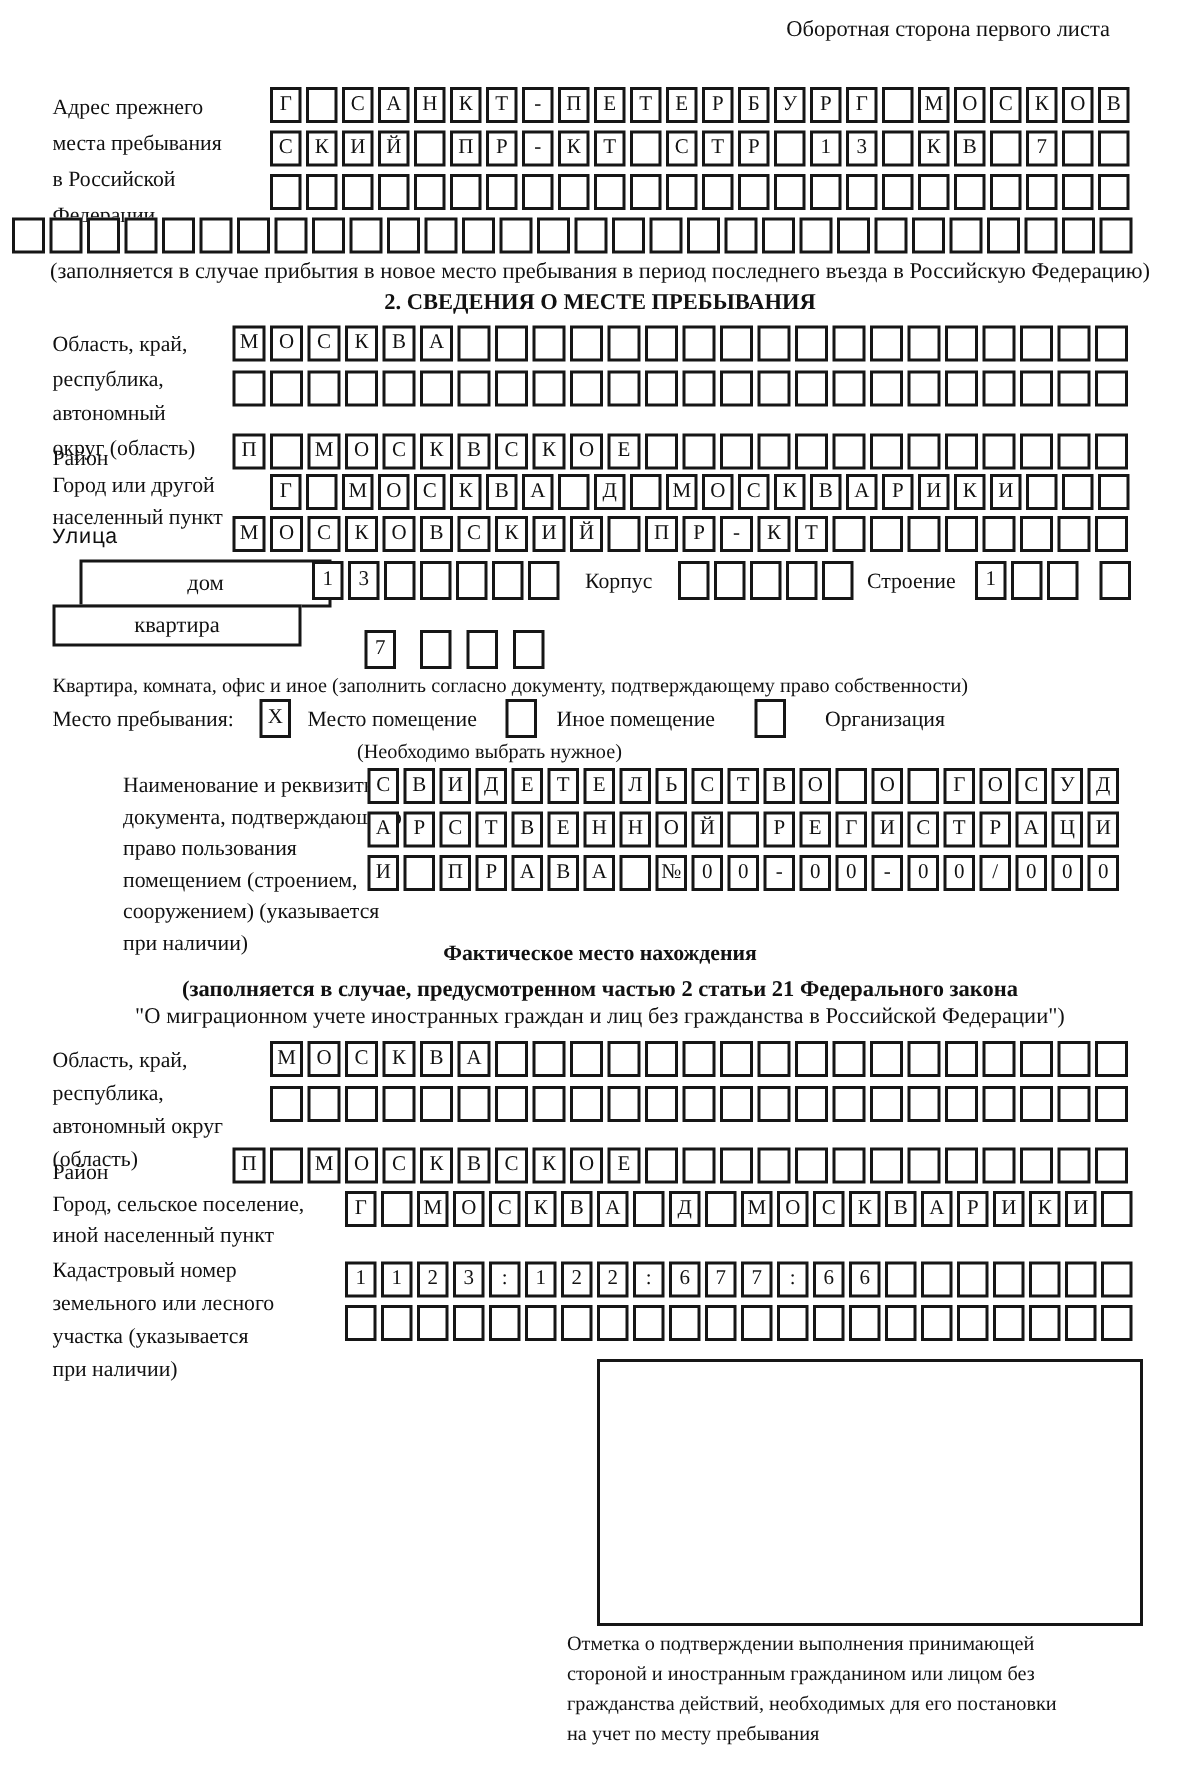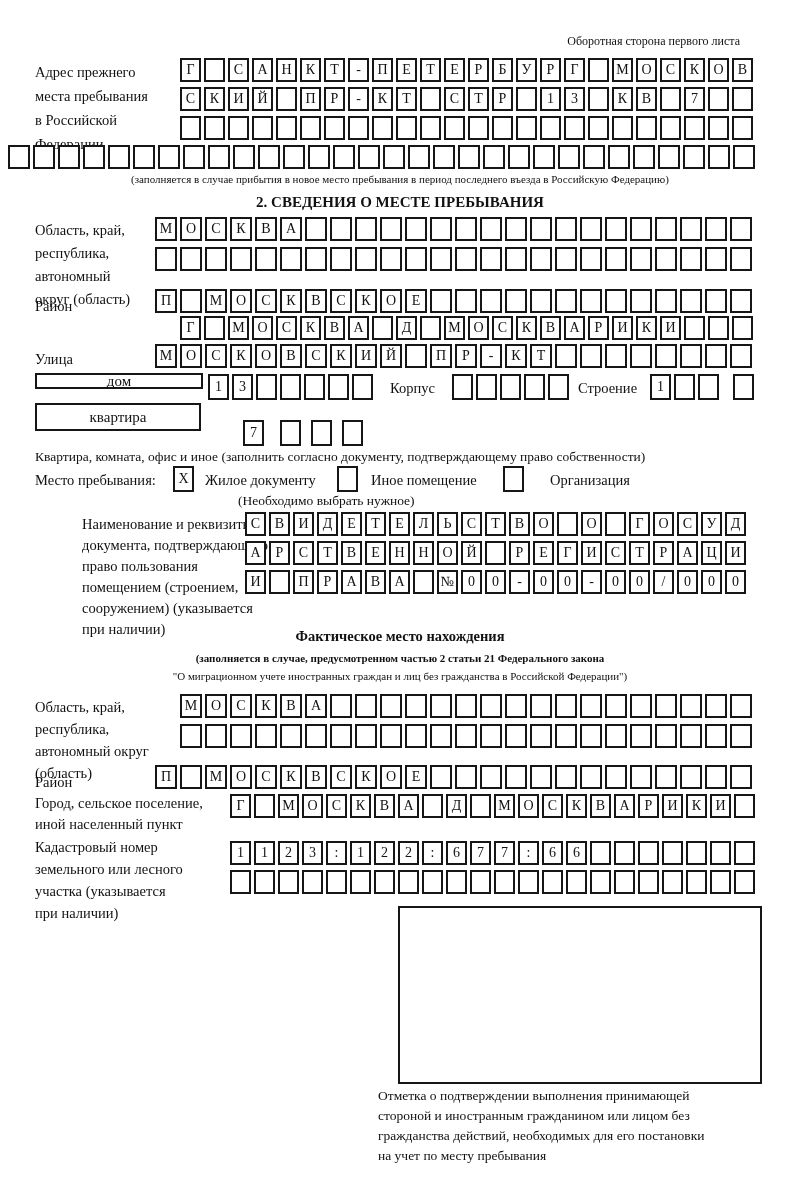--- a/index.html
+++ b/index.html
@@ -1,22 +1,22 @@
 <!DOCTYPE html>
 <html><head>
 <meta charset="utf-8">
 <style>
   html,body{margin:0;padding:0;background:#fff;}
   .page{position:relative;width:800px;height:1180px;background:#fff;color:#111;
         font-family:"Liberation Serif",serif;overflow:hidden;}
   .lbl{position:absolute;font-size:14.5px;line-height:24px;white-space:pre-line;}
-  .note{position:absolute;font-size:11px;}
+  .note{position:absolute;font-size:15px;}
   .center{left:0;width:800px;text-align:center;}
   .bold{font-weight:bold;}
-  .corner{position:absolute;top:34px;right:60px;font-size:12px;}
+  .corner{position:absolute;top:12px;right:60px;font-size:15px;}
   .cells{position:absolute;display:flex;gap:3px;}
   .cell{box-sizing:border-box;flex:none;width:21px;height:24px;border:2px solid #161616;
         display:flex;align-items:center;justify-content:center;font-size:14px;background:#fff;}
   .cells.wide .cell{width:22px;}
   .cells.tall .cell{height:26px;}
   .cells.spread{gap:10px;}
   .widebox{position:absolute;box-sizing:border-box;border:2px solid #161616;background:#fff;
         display:flex;align-items:center;justify-content:center;font-size:15px;}
   .stamp{position:absolute;left:398px;top:906px;width:360px;height:174px;border:2px solid #161616;background:#fff;}
   .caption{position:absolute;left:378px;top:1086px;width:400px;
@@ -225,20 +225,22 @@
       <span class="cell"></span>
       <span class="cell"></span>
       <span class="cell"></span>
       <span class="cell"></span>
       <span class="cell"></span>
       <span class="cell"></span>
       <span class="cell"></span>
       <span class="cell"></span>
     </div>
 
+  <div class="lbl" style="left:35px;top:314px;line-height:21px;">Город или другой
+населенный пункт</div>
   <div class="cells" style="left:180px;top:316px;">
       <span class="cell">Г</span>
       <span class="cell"></span>
       <span class="cell">М</span>
       <span class="cell">О</span>
       <span class="cell">С</span>
       <span class="cell">К</span>
       <span class="cell">В</span>
       <span class="cell">А</span>
       <span class="cell"></span>
@@ -252,21 +254,21 @@
       <span class="cell">А</span>
       <span class="cell">Р</span>
       <span class="cell">И</span>
       <span class="cell">К</span>
       <span class="cell">И</span>
       <span class="cell"></span>
       <span class="cell"></span>
       <span class="cell"></span>
     </div>
 
-  <div class="lbl" style="left:35px;top:347px;">Улица</div>
+  <div class="lbl" style="left:35px;top:347px;font-family:Liberation Mono, monospace;">Улица</div>
   <div class="cells wide" style="left:155px;top:344px;">
       <span class="cell">М</span>
       <span class="cell">О</span>
       <span class="cell">С</span>
       <span class="cell">К</span>
       <span class="cell">О</span>
       <span class="cell">В</span>
       <span class="cell">С</span>
       <span class="cell">К</span>
       <span class="cell">И</span>
@@ -280,21 +282,21 @@
       <span class="cell"></span>
       <span class="cell"></span>
       <span class="cell"></span>
       <span class="cell"></span>
       <span class="cell"></span>
       <span class="cell"></span>
       <span class="cell"></span>
       <span class="cell"></span>
     </div>
 
-  <div class="widebox" style="left:35px;top:373px;width:168px;height:16px;">дом</div>
+  <div class="widebox" style="left:53px;top:373px;width:168px;height:32px;">дом</div>
   <div class="cells tall" style="left:208px;top:374px;">
       <span class="cell">1</span>
       <span class="cell">3</span>
       <span class="cell"></span>
       <span class="cell"></span>
       <span class="cell"></span>
       <span class="cell"></span>
       <span class="cell"></span>
     </div>
   <div class="lbl" style="left:390px;top:376px;">Корпус</div>
@@ -323,21 +325,21 @@
       <span class="cell"></span>
       <span class="cell"></span>
       <span class="cell"></span>
     </div>
   <div class="note" style="left:35px;top:449px;font-size:13.5px;">Квартира, комната, офис и иное (заполнить согласно документу, подтверждающему право собственности)</div>
 
   <div class="lbl" style="left:35px;top:468px;">Место пребывания:</div>
   <div class="cells tall" style="left:173px;top:466px;">
       <span class="cell">X</span>
     </div>
-  <div class="lbl" style="left:205px;top:468px;">Жилое документу</div>
+  <div class="lbl" style="left:205px;top:468px;">Место помещение</div>
   <div class="cells tall" style="left:337px;top:466px;">
       <span class="cell"></span>
     </div>
   <div class="lbl" style="left:371px;top:468px;">Иное помещение</div>
   <div class="cells tall" style="left:503px;top:466px;">
       <span class="cell"></span>
     </div>
   <div class="lbl" style="left:550px;top:468px;">Организация</div>
   <div class="note" style="left:238px;top:493px;font-size:13.5px;">(Необходимо выбрать нужное)</div>
 

